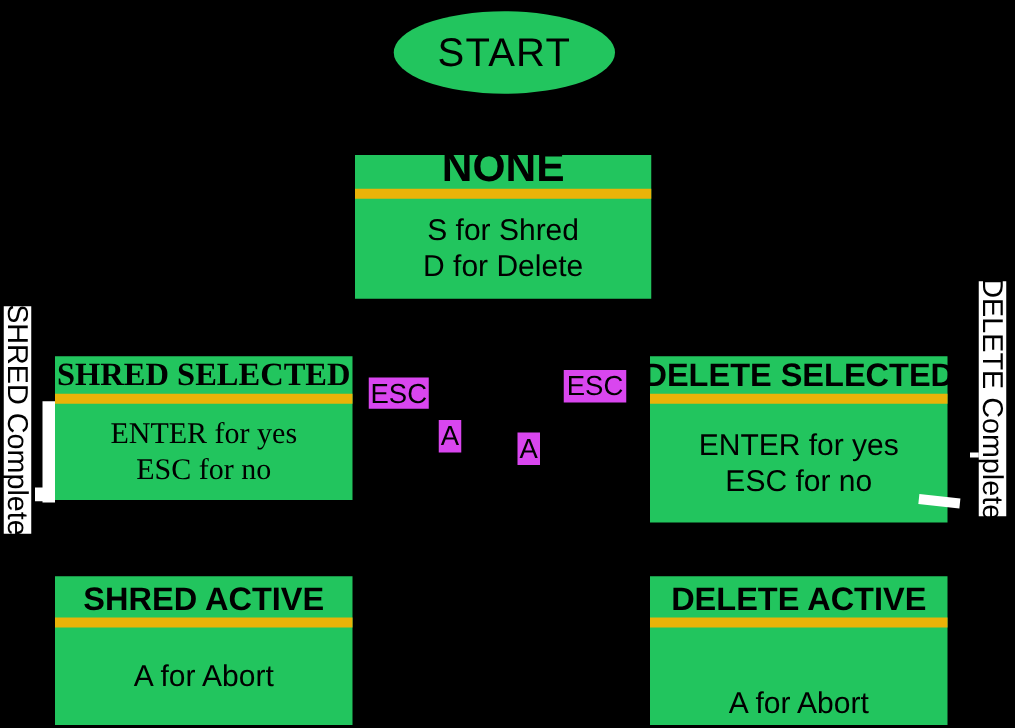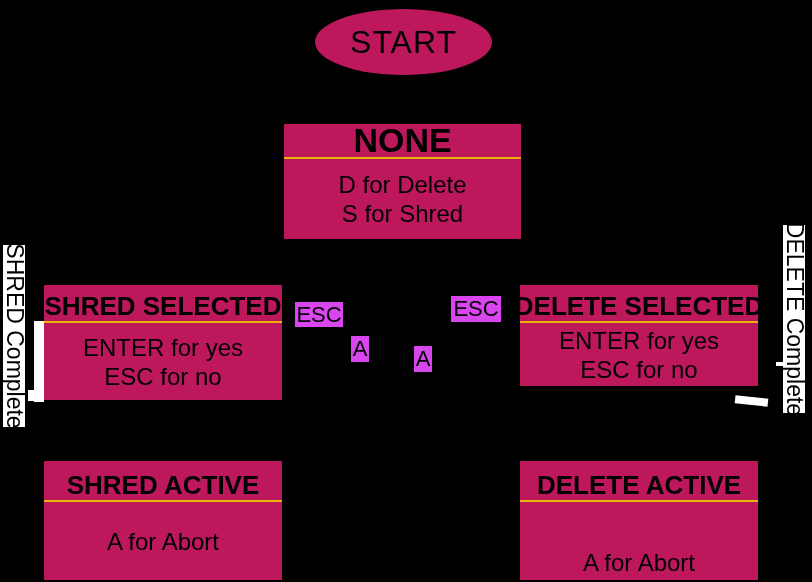--- a/index.html
+++ b/index.html
@@ -5,48 +5,48 @@
   html, body { margin: 0; padding: 0; background: #000000; }
   .canvas {
     position: relative;
     width: 812px;
     height: 582px;
     background: #000000;
     overflow: hidden;
     font-family: "Liberation Sans", "DejaVu Sans", sans-serif;
     color: #000000;
   }
-  .whitebox { position: absolute; background: #be185d; color: #000000; }
+  .whitebox { position: absolute; background: #22c55e; color: #000000; }
 
   
   .ellipse-start {
     left: 315px; top: 9px; width: 177px; height: 66px;
     border-radius: 50%;
     display: flex; align-items: center; justify-content: center;
     font-size: 32px; letter-spacing: 1px;
   }
 
   
   .node { display: flex; flex-direction: column; box-sizing: border-box; }
   .node .title {
     display: flex; align-items: flex-end; justify-content: center;
-    font-weight: bold; border-bottom: 2px solid #eab308; box-sizing: border-box;
+    font-weight: bold; border-bottom: 8px solid #eab308; box-sizing: border-box;
     white-space: nowrap;
   }
   .node .body {
     flex: 1; display: flex; flex-direction: column;
     align-items: center; justify-content: center;
     font-size: 24px; line-height: 29px; text-align: center;
   }
 
   .node-none { left: 284px; top: 124px; width: 237px; height: 115px; }
   .node-none .title { height: 35px; font-size: 34px; line-height: 34px; }
 
-  .node-shred-selected  { left: 44px;  top: 285px; width: 238px; height: 115px; }
-  .node-delete-selected { left: 520px; top: 285px; width: 238px; height: 101px; }
+  .node-shred-selected  { left: 44px;  top: 285px; width: 238px; height: 115px; font-family: Liberation Serif, serif; }
+  .node-delete-selected { left: 520px; top: 285px; width: 238px; height: 133px; }
   .node-shred-selected .title, .node-delete-selected .title { height: 38px; font-size: 26px; line-height: 30px; }
 
   .node-shred-active  { left: 44px;  top: 461px; width: 238px; height: 119px; }
   .node-delete-active { left: 520px; top: 461px; width: 238px; height: 119px; gap: 43px; }
   .node-shred-active .title, .node-delete-active .title { height: 41px; font-size: 26px; line-height: 30px; }
 
   
   .strip { position: absolute; background: #ffffff; }
   .strip > span {
     position: absolute; left: 50%; top: 50%;
@@ -79,22 +79,22 @@
 
 <div class="canvas">
 
   <div class="whitebox ellipse-start">
     <span>START</span>
   </div>
 
   <div class="whitebox node node-none">
     <div class="title">NONE</div>
     <div class="body">
+      <div>S for Shred</div>
       <div>D for Delete</div>
-      <div>S for Shred</div>
     </div>
   </div>
 
   <div class="whitebox node node-shred-selected">
     <div class="title">SHRED SELECTED</div>
     <div class="body">
       <div>ENTER for yes</div>
       <div>ESC for no</div>
     </div>
   </div>

